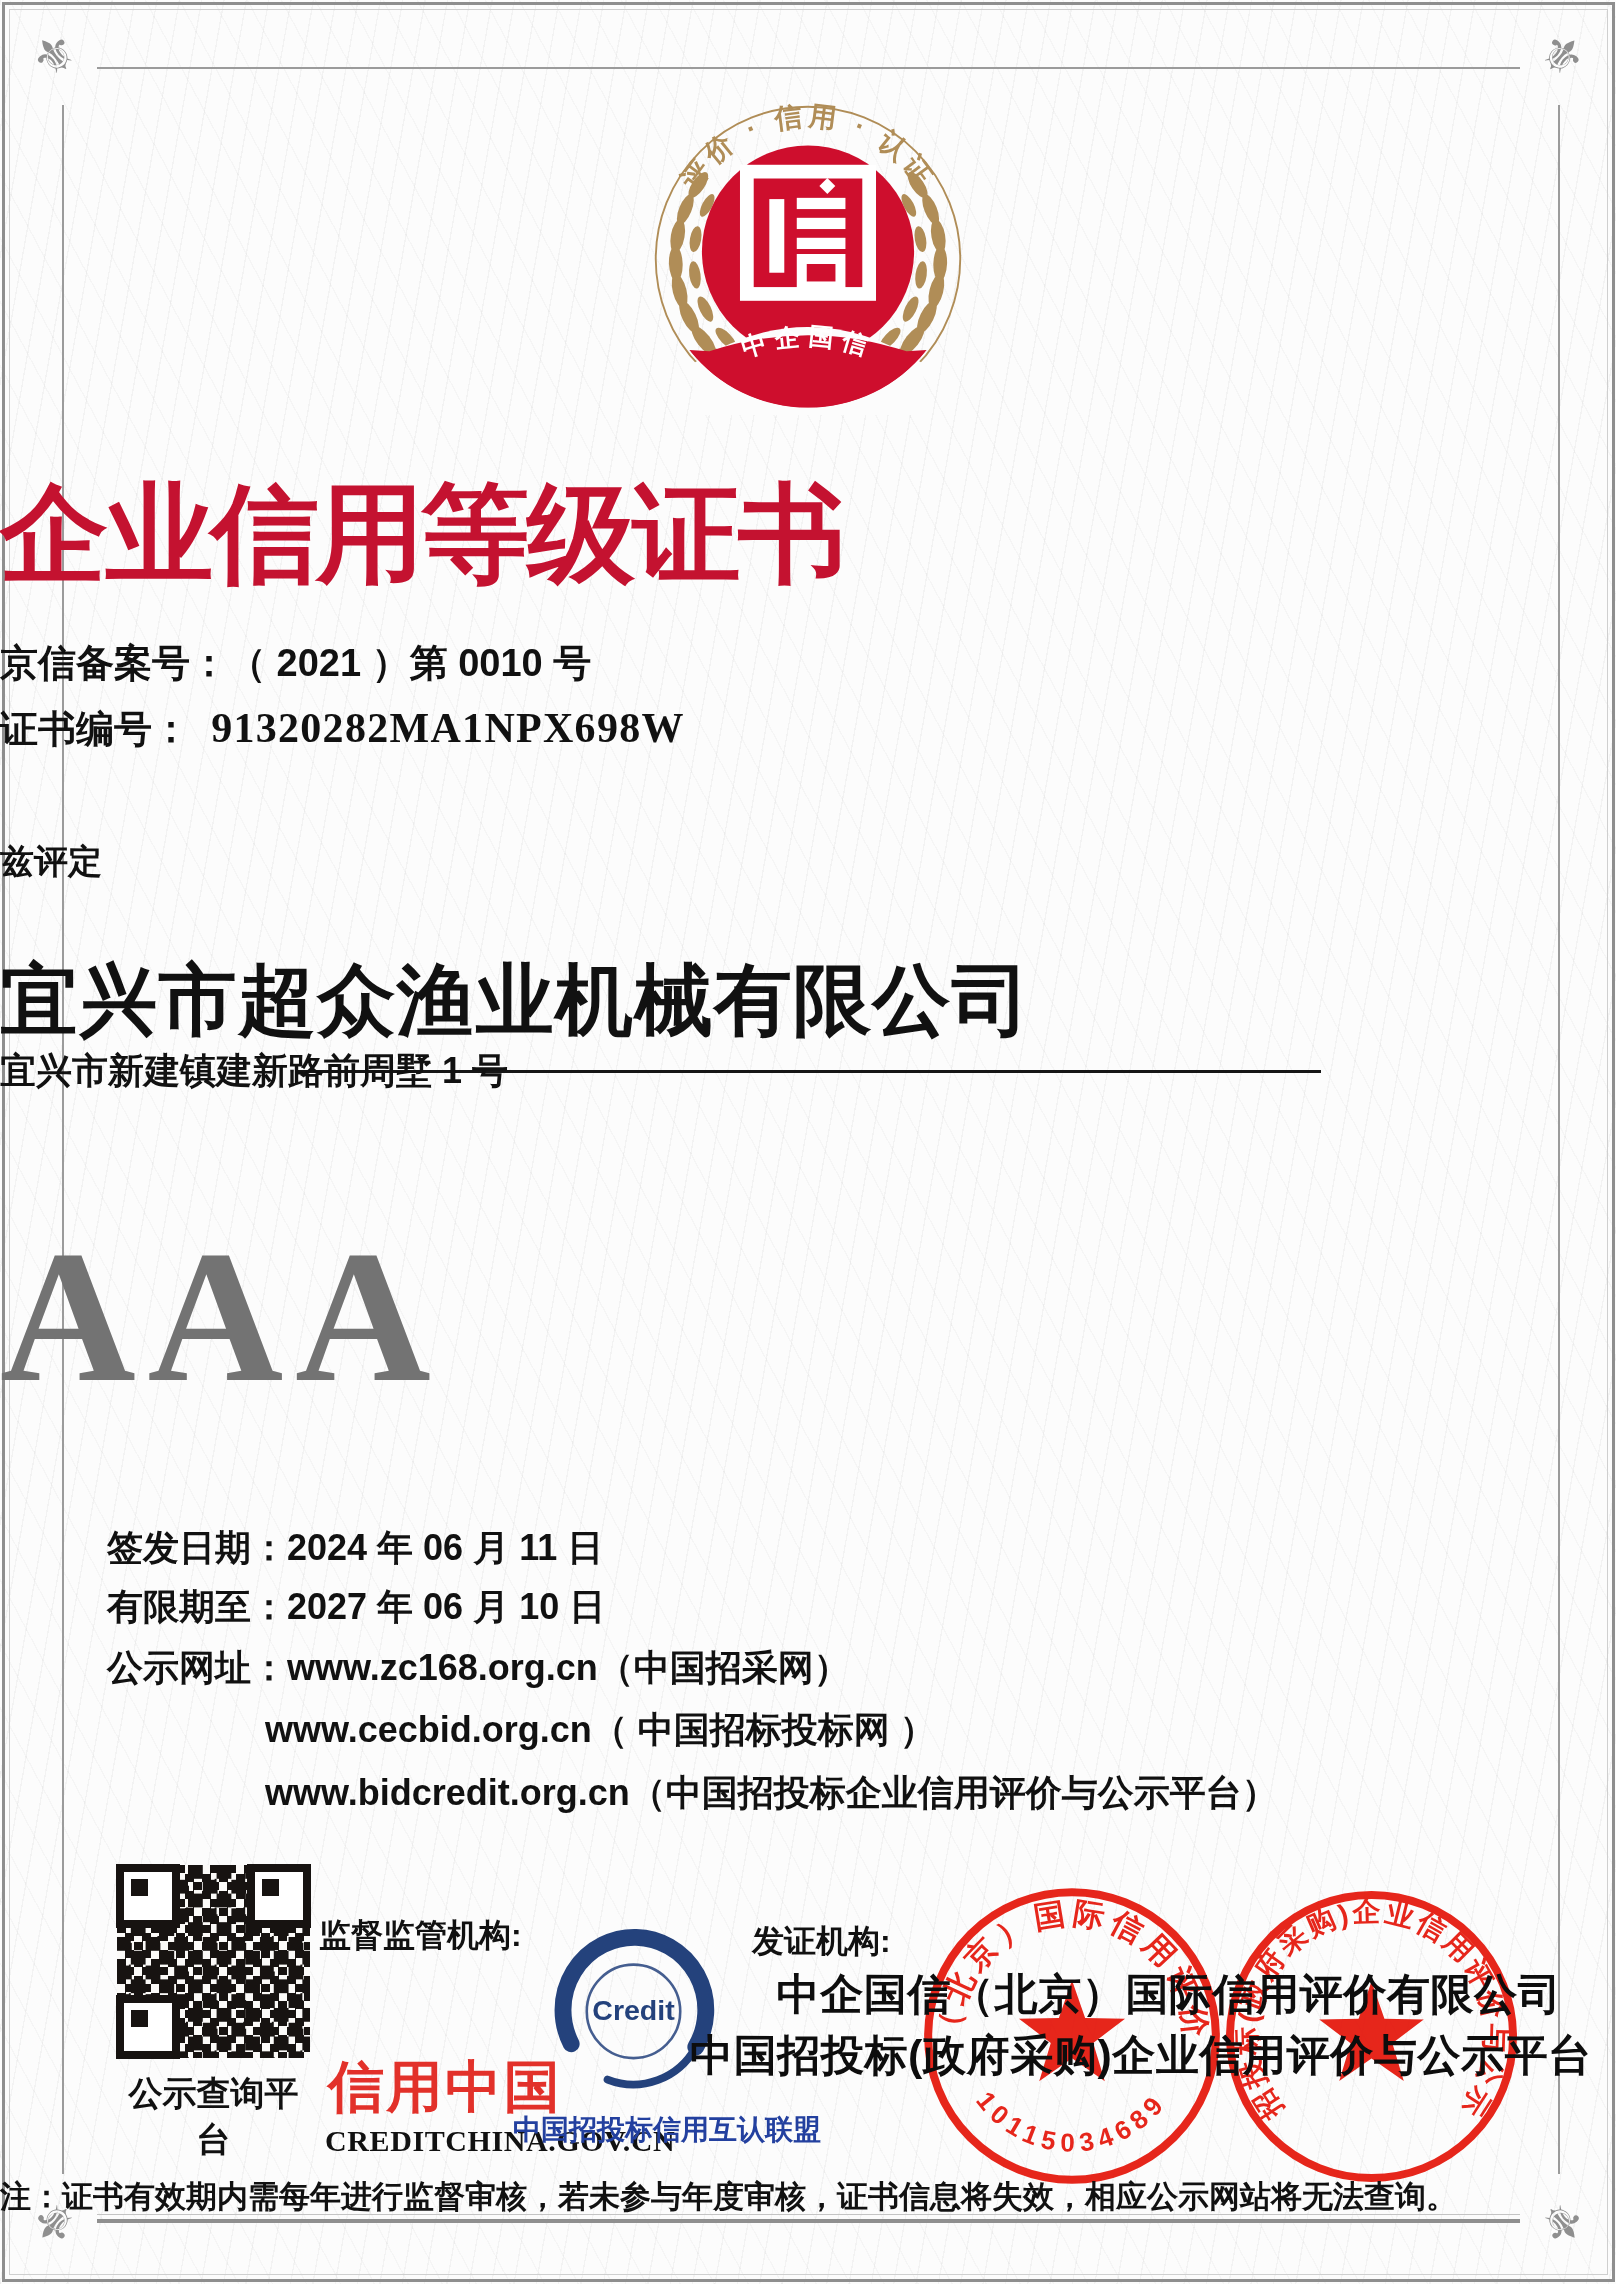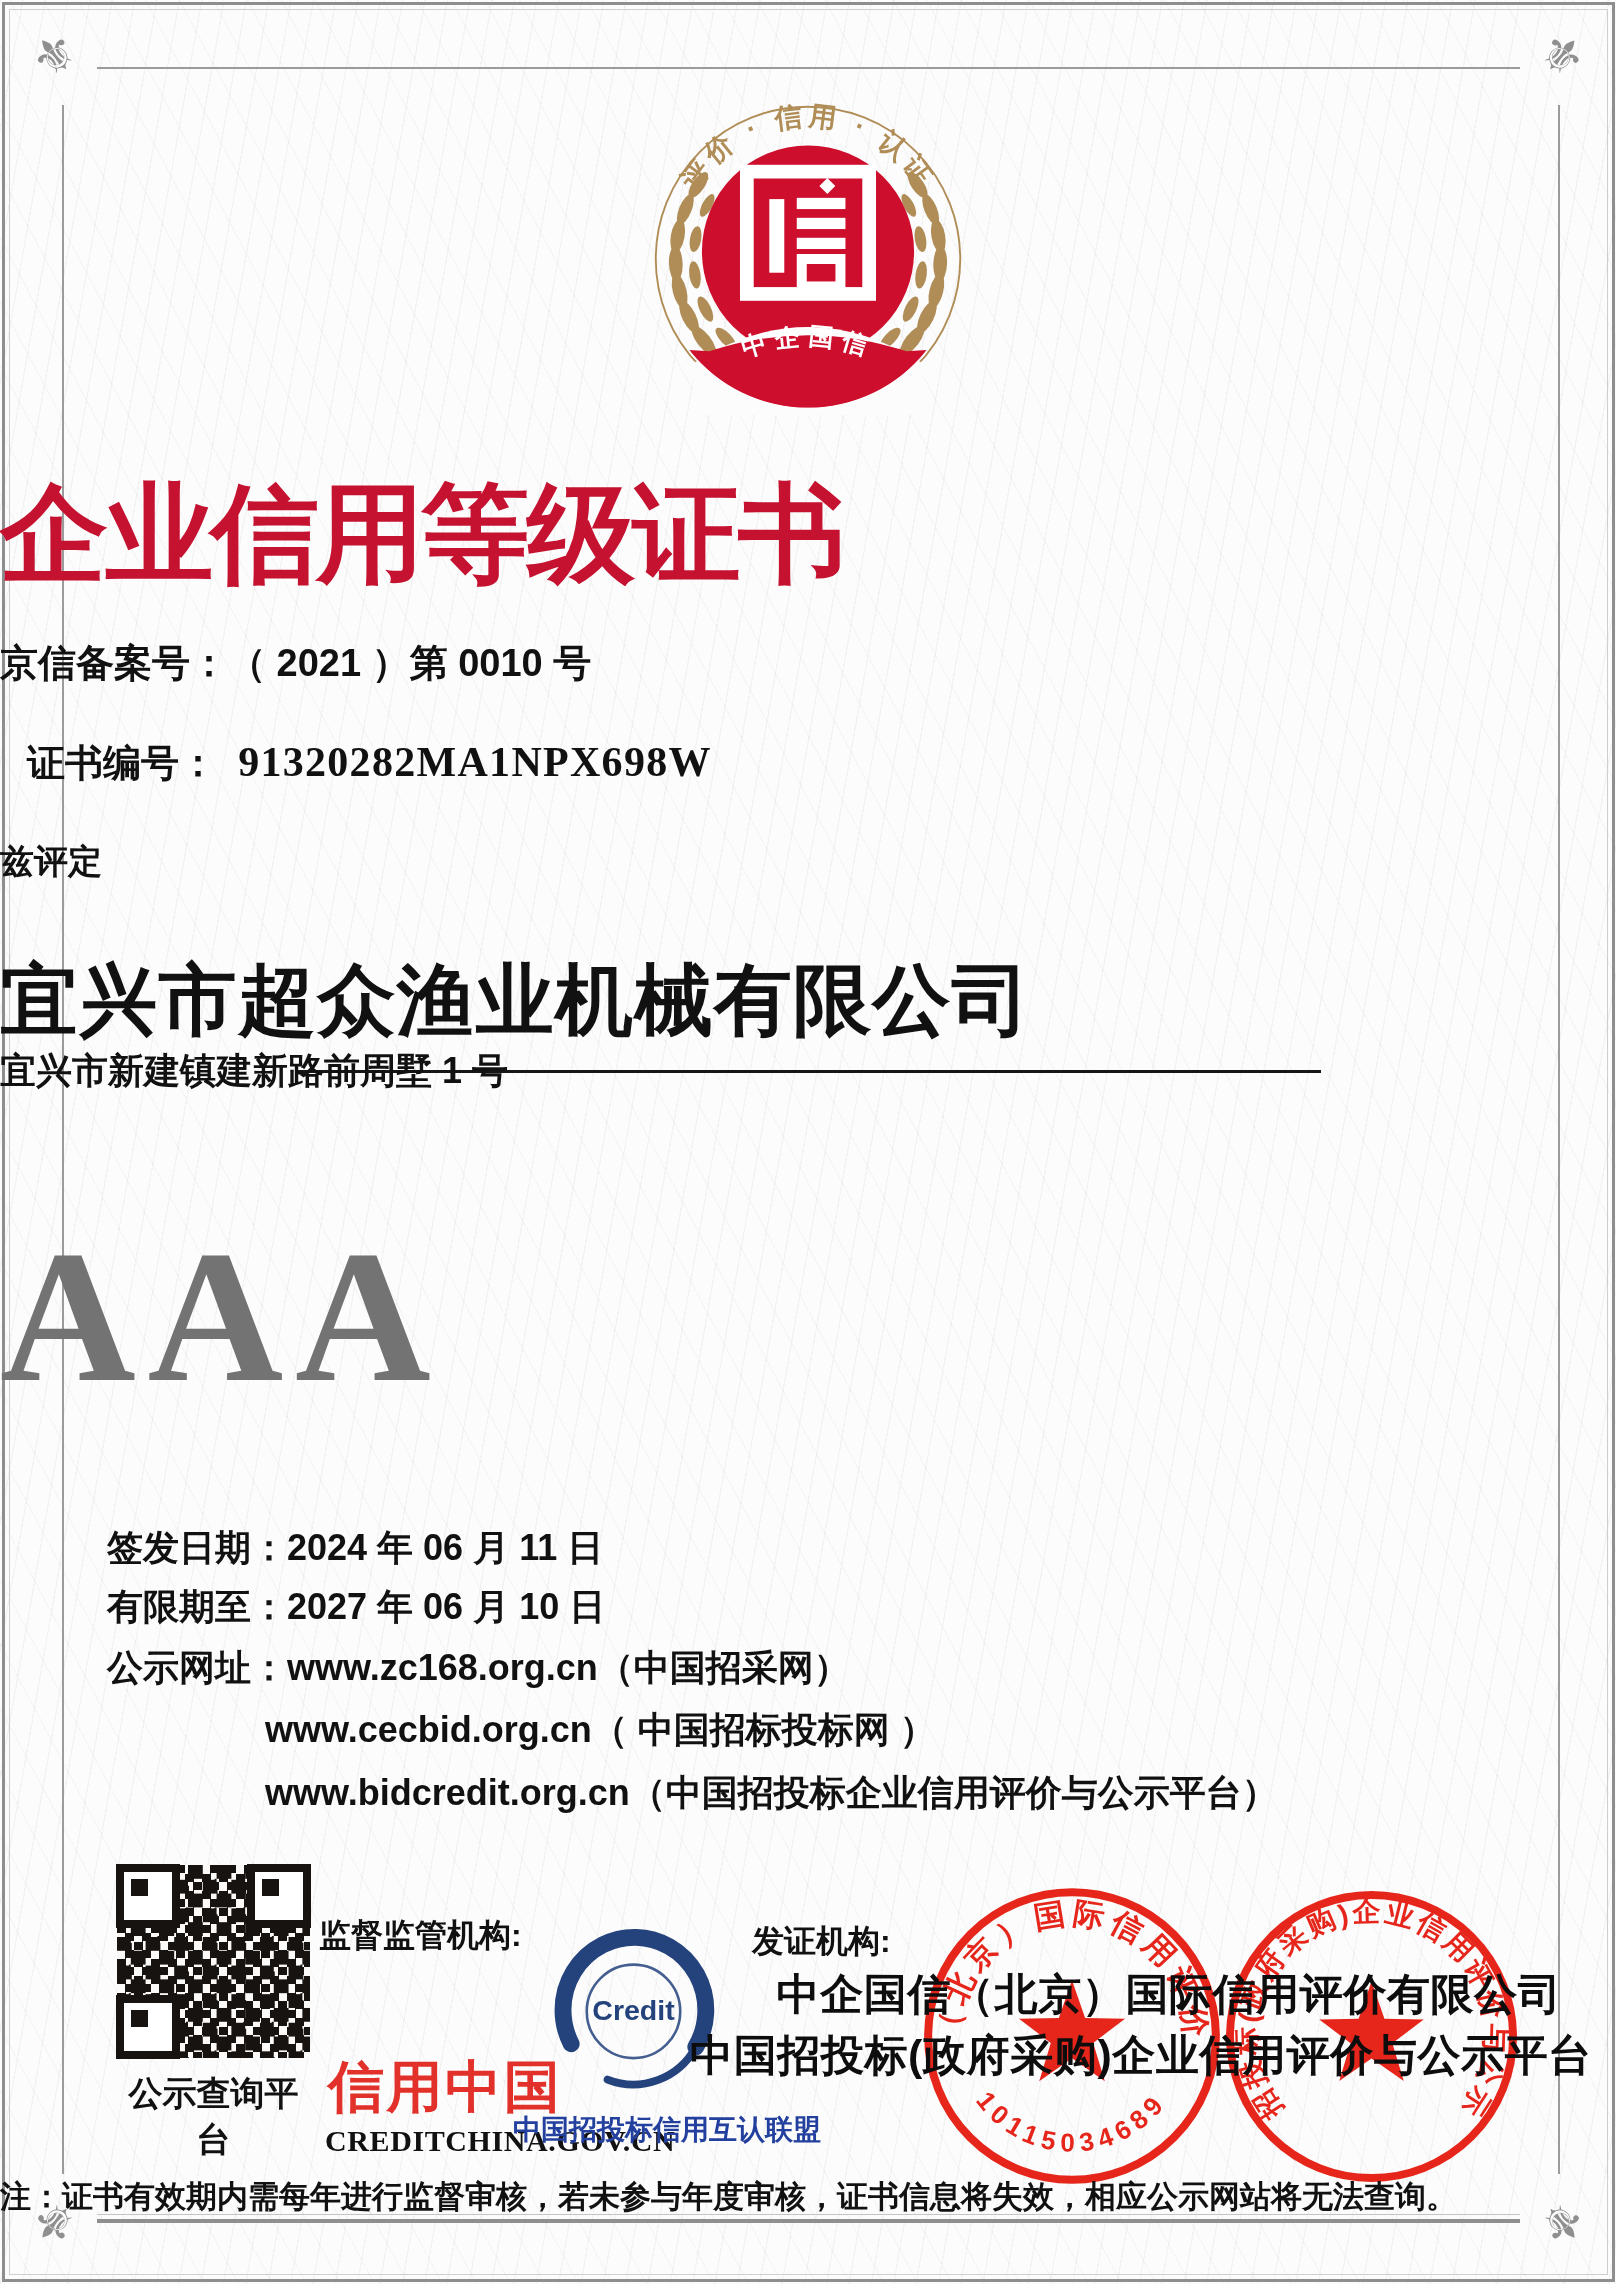--- a/index.html
+++ b/index.html
@@ -21,21 +21,21 @@
   .fl-bot{top:2219px;left:97px;right:97px;height:3.9px;background:#8f8f8f;}
   .ornament{position:absolute;font-family:"DejaVu Sans",sans-serif;font-size:51px;color:#8f8f8f;line-height:1;}
   .orn-tl{left:32px;top:30px;transform:rotate(-40deg);}
   .orn-tr{right:32px;top:30px;transform:rotate(40deg);}
   .orn-bl{left:32px;bottom:36px;transform:rotate(-140deg);}
   .orn-br{right:32px;bottom:36px;transform:rotate(140deg);}
 
   .center{position:absolute;left:0;right:0;text-align:left;white-space:nowrap;}
   .title{top:462px;font-size:108px;font-weight:900;color:#c41230;letter-spacing:-2.6px;}
   .filing{top:638px;font-size:38px;font-weight:800;}
-  .certline{top:738px;font-size:38px;font-weight:800;padding-left:27px;}
+  .certline{top:704px;font-size:38px;font-weight:800;}
   .certno{font-family:"Liberation Serif","DejaVu Serif",serif;font-size:42px;font-weight:700;letter-spacing:1.3px;}
   .hereby{top:839px;font-size:34px;font-weight:800;}
   .company{top:949px;font-size:78px;font-weight:900;letter-spacing:1.3px;}
   .company-underline{position:absolute;top:1070px;left:295px;width:1026px;height:3.2px;background:#161616;}
   .address{top:1047px;font-size:36px;font-weight:800;}
   .rating{top:1208px;font-family:"Liberation Serif","DejaVu Serif",serif;
           font-size:188px;font-weight:700;color:#737373;letter-spacing:11.7px;}
 
   .info{position:absolute;left:107px;font-size:36px;font-weight:700;white-space:nowrap;}
   .info .lab{font-weight:800;text-align:center;}

